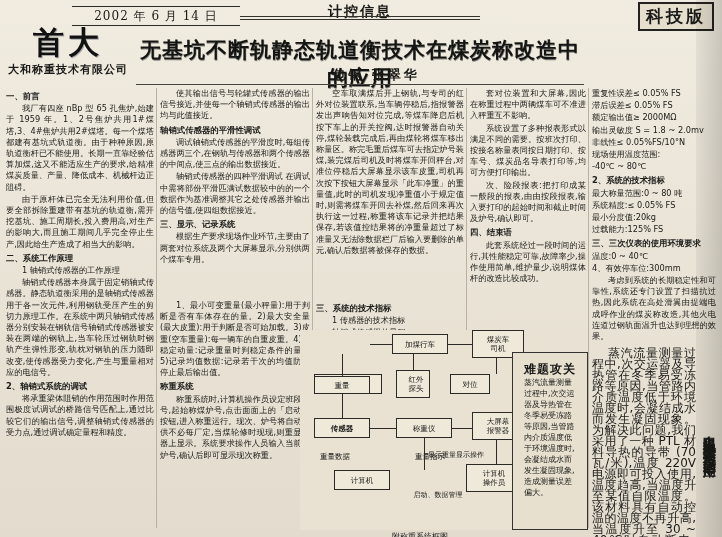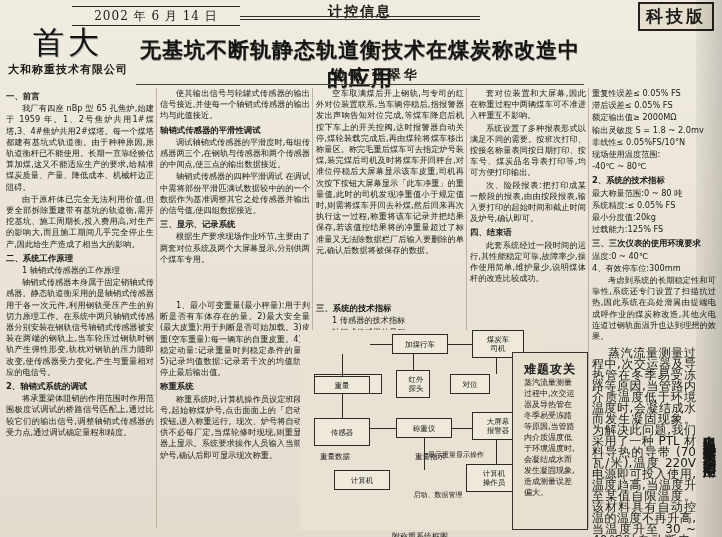--- a/index.html
+++ b/index.html
@@ -43,21 +43,21 @@
     font-size:17px;font-weight:bold;letter-spacing:3px;
     font-family:"DejaVu Serif","Liberation Serif",serif;
     background:#e6dfcd;
   }
   .logo{
     position:absolute;left:8px;top:22px;width:120px;height:58px;
     font-family:"DejaVu Serif","Liberation Serif",serif;
   }
   .logo-glyphs{
     position:absolute;left:6px;top:0;width:108px;height:40px;
-    font-size:31px;font-weight:normal;letter-spacing:4px;color:#111;
+    font-size:31px;font-weight:bold;letter-spacing:4px;color:#111;
     text-align:center;line-height:40px;
     text-shadow:1px 1px 0 #aaa;
   }
   .logo-sub{
     position:absolute;left:0;top:40px;width:124px;
     font-size:11px;font-weight:bold;letter-spacing:1px;
   }
   
   .headline{
     position:absolute;left:136px;top:36px;width:448px;text-align:center;
@@ -236,21 +236,21 @@
     <div class="dg-box" style="left:14px;top:4px;width:68px;height:20px;margin-top:40px;">煤塔车</div>
     <div class="dg-box" style="left:92px;top:4px;width:56px;height:20px;">加煤行车</div>
     <div class="dg-box" style="left:172px;top:0px;width:52px;height:28px;white-space:pre-line;">煤炭车
 司机</div>
 
     <div class="dg-box" style="left:14px;top:46px;width:56px;height:18px;">重量</div>
     <div class="dg-box" style="left:96px;top:40px;width:34px;height:28px;white-space:pre-line;padding-left:7px;">红外
 探头</div>
     <div class="dg-box" style="left:150px;top:44px;width:40px;height:20px;">对位</div>
 
-    <div class="dg-box" style="left:14px;top:88px;width:56px;height:28px;">传感器</div>
+    <div class="dg-box" style="left:14px;top:88px;width:56px;height:20px;font-weight:bold;">传感器</div>
     <div class="dg-box" style="left:96px;top:88px;width:56px;height:20px;">称重仪</div>
     <div class="dg-box" style="left:172px;top:82px;width:52px;height:28px;white-space:pre-line;">大屏幕
 报警器</div>
 
     <div class="dg-box" style="left:6px;top:118px;width:58px;height:16px;border:none;background:transparent;">重量数据</div>
     <div class="dg-box" style="left:104px;top:118px;width:52px;height:16px;border:none;background:transparent;">重量指示</div>
 
     <div class="dg-box" style="left:34px;top:140px;width:56px;height:20px;">计算机</div>
     <div class="dg-box" style="left:166px;top:134px;width:56px;height:28px;white-space:pre-line;">计算机
 操作员</div>

